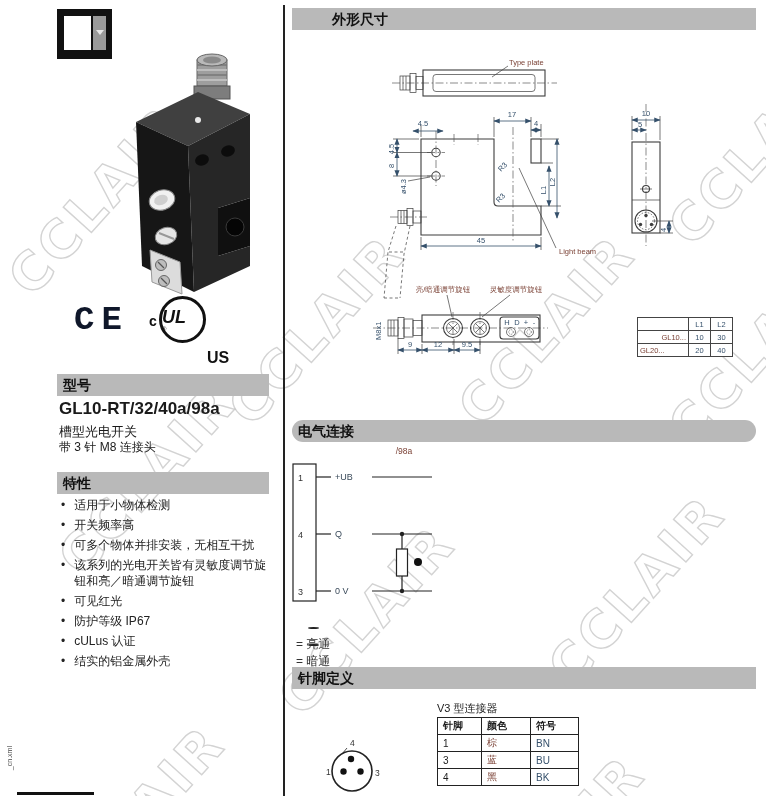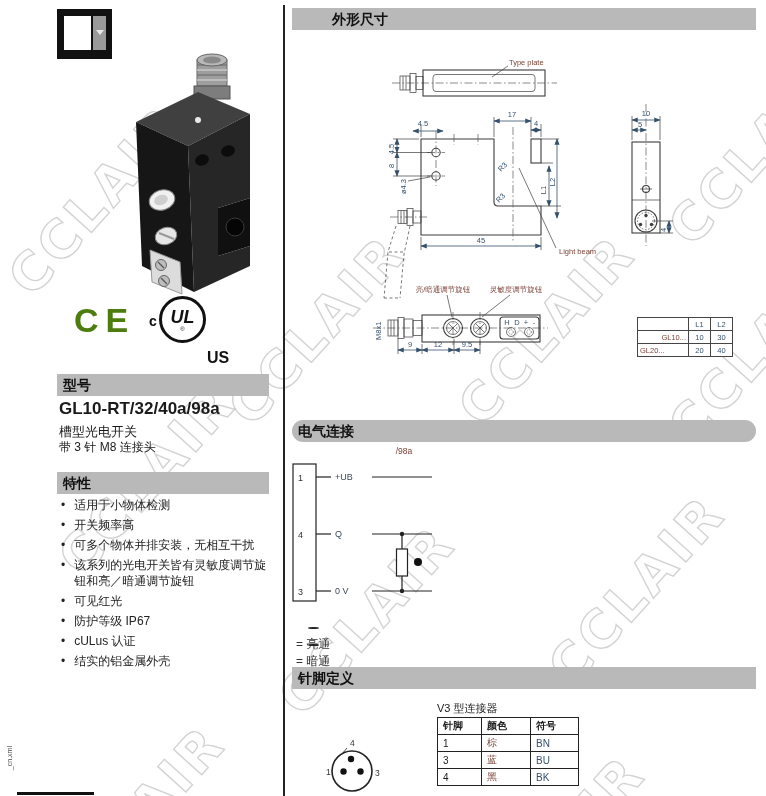--- a/index.html
+++ b/index.html
@@ -77,24 +77,24 @@
       <ellipse cx="68" cy="186" rx="11" ry="8.5" fill="#e6e6e6" transform="rotate(-18 68 186)" stroke="#888"></ellipse>
       <line x1="61" y1="183" x2="76" y2="189" stroke="#999" stroke-width="2"></line>
       <polygon points="52,200 82,212 84,244 54,232" fill="#dcdcdc" stroke="#999"></polygon>
       <circle cx="63" cy="215" r="5.5" fill="#bdbdbd" stroke="#666"></circle>
       <circle cx="66" cy="231" r="5.5" fill="#bdbdbd" stroke="#666"></circle>
       <line x1="60" y1="212" x2="66" y2="218" stroke="#555" stroke-width="1.2"></line>
       <line x1="63" y1="228" x2="69" y2="234" stroke="#555" stroke-width="1.2"></line>
     </g>
   </svg>
 
-  <div class="abs" style="left:74px;top:301px;font-size:34px;font-weight:600;letter-spacing:7px;color:#4d7c0f;font-family:Liberation Sans, sans-serif;text-align:right;">CE</div>
+  <div class="abs" style="left:74px;top:301px;font-size:34px;font-weight:600;letter-spacing:7px;color:#0f172a;font-family:Liberation Mono, monospace;text-align:right;">CE</div>
 
   <div class="abs" style="left:149px;top:313px;font-size:14px;font-weight:bold;color:#111;">c</div>
-  <div class="abs" style="left:159px;top:296px;width:41px;height:41px;border:3.5px solid #111;border-radius:50%;text-align:center;">
+  <div class="abs" style="left:159px;top:296px;width:41px;height:41px;border:3.5px solid #111;border-radius:50%;">
     <div style="font-size:18px;font-weight:bold;font-style:italic;margin-top:8px;color:#111;">UL</div>
     <div style="font-size:6px;margin-top:-2px;color:#111;">®</div>
   </div>
   <div class="abs" style="left:207px;top:317px;font-size:16px;font-weight:bold;color:#111;margin-top:32px;">US</div>
 
   <div class="secbar left" style="top:374px;left:57px;">型号</div>
   <div class="abs" style="left:59px;top:399px;font-size:17px;font-weight:bold;">GL10-RT/32/40a/98a</div>
   <div class="abs" style="left:59px;top:423px;font-size:13px;">槽型光电开关</div>
   <div class="abs" style="left:59px;top:439px;font-size:12px;">带 3 针 M8 连接头</div>
 

